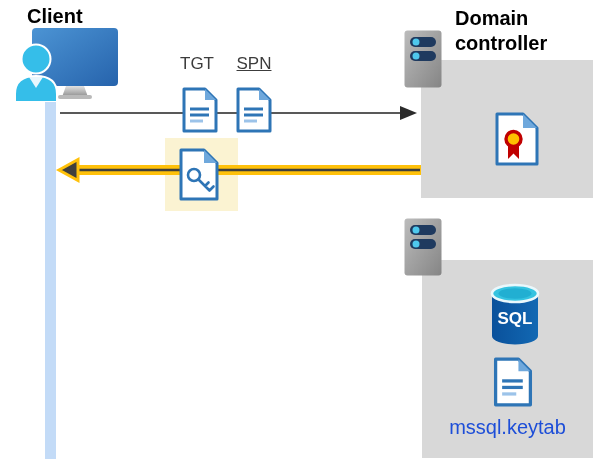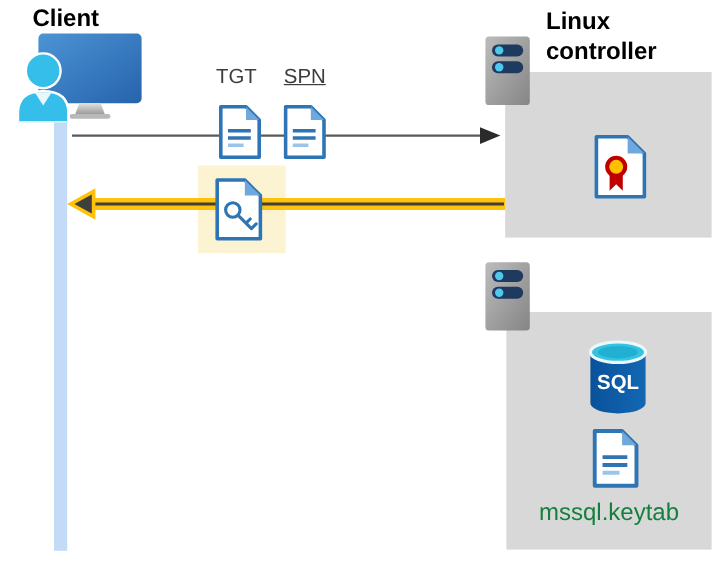--- a/index.html
+++ b/index.html
@@ -3,21 +3,21 @@
 <meta charset="utf-8">
 <style>
   html,body{margin:0;padding:0;background:#fff;}
   .canvas{
     position:relative;width:600px;height:468px;background:#fff;overflow:hidden;
     font-family:"Liberation Sans", sans-serif;
   }
   .abs{position:absolute;}
   .heading{font-size:20px;font-weight:700;color:#000;line-height:25px;}
   .small-label{font-size:17px;color:#3C3C3C;}
-  .file-label{font-size:20px;color:#15803d;text-align:center;}
+  .file-label{font-size:20px;color:#1d4ed8;text-align:center;}
   .panel{background:#D8D8D8;}
   .lifeline{background:#C3DBF7;}
   .highlight{background:#FBF3D2;}
   svg{display:block;}
 </style>
 </head>
 <body>
 
 <div class="canvas">
 
@@ -99,21 +99,21 @@
           <stop offset="1" stop-color="#858585"></stop>
       </linearGradient>
     </defs>
     <rect x="0.5" y="0.5" width="37" height="57" rx="3" fill="url(#gsv1)"></rect>
     <rect x="6" y="7" width="26" height="10" rx="5" fill="#1F3A5F"></rect>
     <rect x="6" y="21" width="26" height="10" rx="5" fill="#1F3A5F"></rect>
     <circle cx="12" cy="12" r="3.5" fill="#4FC8ED"></circle>
     <circle cx="12" cy="26" r="3.5" fill="#4FC8ED"></circle>
   </svg>
 
-  <div class="abs heading" style="left:455px;top:6px;width:118px;">Linux controller</div>
+  <div class="abs heading" style="left:455px;top:6px;width:118px;">Domain controller</div>
 
   <svg class="abs" style="left:495px;top:112px;" width="44" height="54" viewBox="0 0 44 54">
     <path d="M2 2 H28 L42 16 V52 H2 Z" fill="#fff" stroke="#2E75B6" stroke-width="3" stroke-linejoin="round"></path>
     <path d="M28 2 L28 16 L42 16 Z" fill="#6FA8DC"></path>
     <path d="M13 33 L13 47 L18.5 41.5 L24 47 L24 33 Z" fill="#C00000"></path>
     <circle cx="18.5" cy="27" r="7.5" fill="#FFC000" stroke="#C00000" stroke-width="3.4"></circle>
   </svg>
 
   <svg class="abs" style="left:404px;top:218px;" width="38" height="58" viewBox="0 0 38 58">
     <defs>

